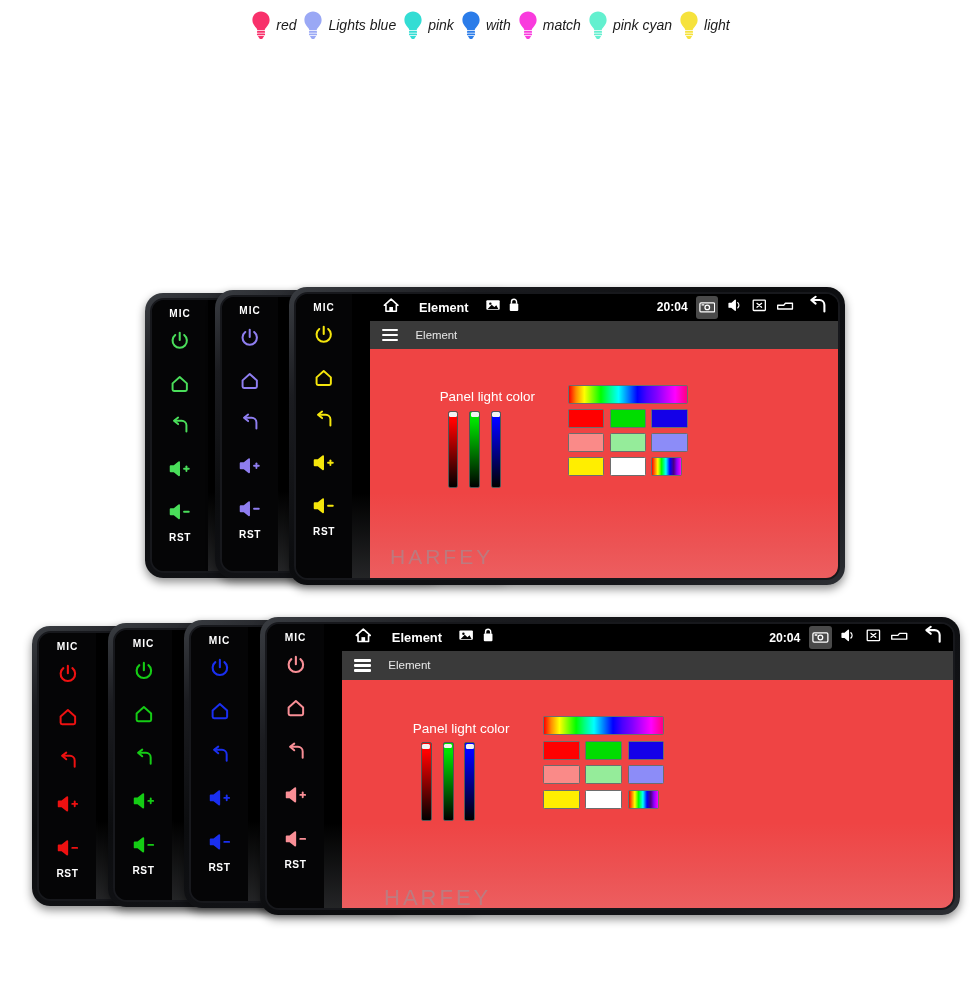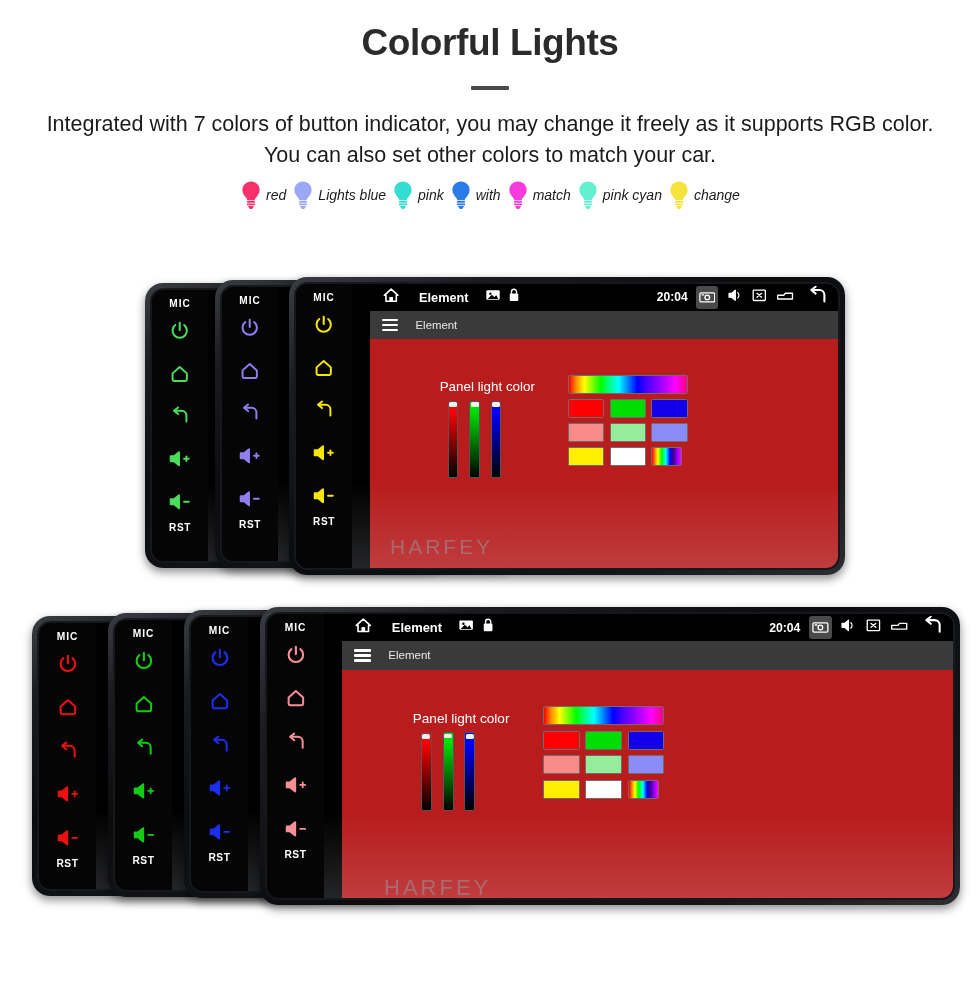--- a/index.html
+++ b/index.html
@@ -104,21 +104,21 @@
     background: #3a3a3a;
     display: flex;
     align-items: center;
     width: 100%;
   }
   .appbar-title { color: #e9e9e9; }
   .hamburger { display: flex; flex-direction: column; justify-content: space-between; }
   .hamburger span { display:block; background: #fff; border-radius: 1px; }
 
   
-  .content { background: #b91c1c; width: 100%; position: relative; flex: 1 1 auto; }
+  .content { background: #ef4444; width: 100%; position: relative; flex: 1 1 auto; }
   .panel-label { color: #fff; position: absolute; white-space: nowrap; }
   .sliders { position: absolute; display: flex; }
   .slider {
     position: relative;
     border-radius: 2px;
     border: 1px solid #555;
   }
   .slider-knob {
     position: absolute;
     left: 50%; transform: translateX(-50%);
@@ -162,25 +162,20 @@
     background: linear-gradient(to bottom, rgba(255,255,255,0) 0%, rgba(210,215,225,0.10) 60%, rgba(225,230,240,0.16) 100%);
     pointer-events: none;
     z-index: 5;
   }
 </style>
 </head>
 <body>
 
 <div class="page">
 
-  <div class="hero">
-    <div class="hero-title">Colorful Lights</div>
-    <div class="hero-rule"></div>
-    <div class="hero-sub">Integrated with 7 colors of button indicator, you may change it freely as it supports RGB color. You can also set other colors to match your car.</div>
-  </div>
 
   <div class="legend" id="legend-row">
       <div class="legend-item">
         <span class="bulb"><svg viewBox="0 0 24 32" width="22" height="30">
             <path d="M12 1.4 C6.6 1.4 2.6 5.4 2.6 10.6 C2.6 14.1 4.3 16.4 6.4 18.6 C7.5 19.8 7.9 20.6 8 21.8 L16 21.8 C16.1 20.6 16.5 19.8 17.6 18.6 C19.7 16.4 21.4 14.1 21.4 10.6 C21.4 5.4 17.4 1.4 12 1.4 Z" fill="#f8316b"></path>
             <rect x="7.6" y="22.6" width="8.8" height="1.9" rx="0.7" fill="#f8316b"></rect>
             <rect x="7.6" y="25.3" width="8.8" height="1.9" rx="0.7" fill="#f8316b"></rect>
             <path d="M8.6 28.1 L15.4 28.1 L13.3 31.2 L10.7 31.2 Z" fill="#f8316b"></path>
           </svg></span>
         <span class="legend-label">red</span>
@@ -230,21 +225,21 @@
           </svg></span>
         <span class="legend-label">pink cyan</span>
       </div>
       <div class="legend-item">
         <span class="bulb"><svg viewBox="0 0 24 32" width="22" height="30">
             <path d="M12 1.4 C6.6 1.4 2.6 5.4 2.6 10.6 C2.6 14.1 4.3 16.4 6.4 18.6 C7.5 19.8 7.9 20.6 8 21.8 L16 21.8 C16.1 20.6 16.5 19.8 17.6 18.6 C19.7 16.4 21.4 14.1 21.4 10.6 C21.4 5.4 17.4 1.4 12 1.4 Z" fill="#f6e23c"></path>
             <rect x="7.6" y="22.6" width="8.8" height="1.9" rx="0.7" fill="#f6e23c"></rect>
             <rect x="7.6" y="25.3" width="8.8" height="1.9" rx="0.7" fill="#f6e23c"></rect>
             <path d="M8.6 28.1 L15.4 28.1 L13.3 31.2 L10.7 31.2 Z" fill="#f6e23c"></path>
           </svg></span>
-        <span class="legend-label">change</span>
+        <span class="legend-label">light</span>
       </div>
     </div>
 
   <div class="stack" id="stack-top" style="left:145px; top:277px; width:705px; height:300px;">
       <div class="device" style="left: 0px; top: 6px; width: 300px; height: 285px; z-index: 1;">
         <div class="device-inner">
           <div class="btn-col" style="width: 56px; padding-top: 8.04px;">
             <div class="mic-label" style="font-size: 10.05px; margin-bottom: 6.7px;">MIC</div>
             <span class="btn-ic" style="margin-top: 4.02px;"><svg viewBox="0 0 24 24" width="21.44" height="21.44" fill="none" stroke="#4ade5a" stroke-width="2.3" stroke-linecap="round" stroke-linejoin="round">
                 <path d="M12 3.2 L12 11.2"></path>

